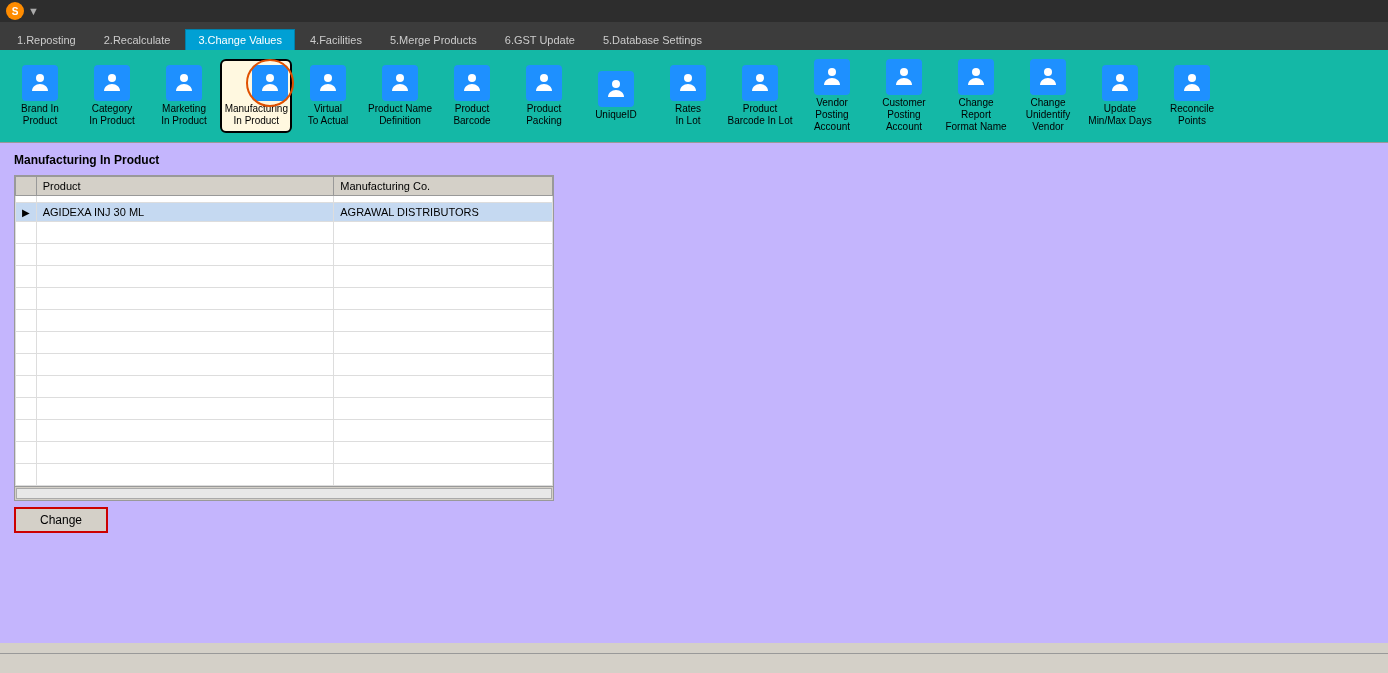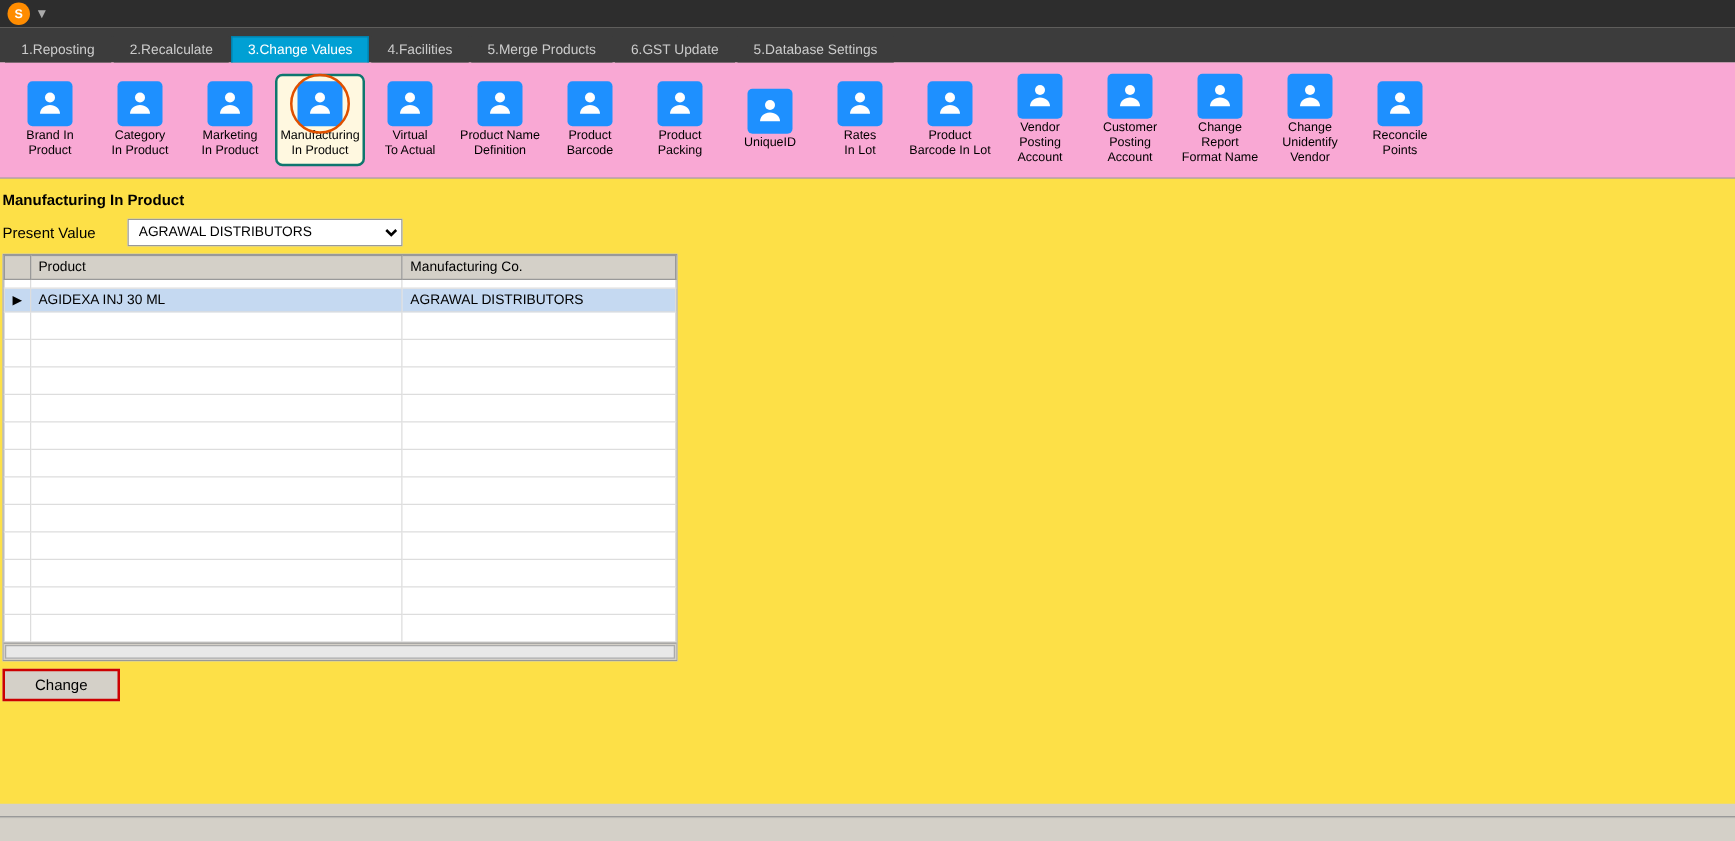--- a/index.html
+++ b/index.html
@@ -50,21 +50,21 @@
       background: #3c3c3c;
     }
     .menu-tab.active {
       background: #00a0d4;
       color: #fff;
       border-color: #0080aa;
     }
 
     
     .toolbar {
-      background: #f9a8d4;
+      background: #14b8a6;
       border-bottom: 1px solid #999;
       display: flex;
       flex-wrap: nowrap;
       align-items: center;
       padding: 4px 4px;
       min-height: 80px;
     }
     .toolbar-btn {
       display: flex;
       flex-direction: column;
@@ -75,23 +75,24 @@
       padding: 4px 2px;
       cursor: pointer;
       border: 1px solid transparent;
       background: transparent;
       text-align: center;
       font-size: 10px;
       color: #000;
       line-height: 1.2;
     }
     .toolbar-btn.active-btn {
-      border: 2px solid #0f766e;
+      border: 2px solid #000000;
       border-radius: 6px;
       background: #fff8e0;
+      align-items: flex-end;
     }
     .btn-icon {
       width: 36px;
       height: 36px;
       background: #1e90ff;
       border-radius: 4px;
       display: flex;
       align-items: center;
       justify-content: center;
       margin-bottom: 2px;
@@ -112,22 +113,22 @@
     .active-circle {
       position: absolute;
       top: -6px; left: -6px; right: -6px; bottom: -6px;
       border: 2px solid #e05000;
       border-radius: 50%;
       pointer-events: none;
     }
 
     
     .main-content {
-      background: #fde047;
-      padding: 10px 2px;
+      background: #c4b5fd;
+      padding: 10px 14px;
       min-height: 500px;
     }
 
     .panel-title {
       font-size: 12px;
       font-weight: bold;
       margin-bottom: 8px;
       color: #000;
     }
 
@@ -428,45 +429,46 @@
   <div class="toolbar-btn">
     <div class="btn-icon">
       <svg viewBox="0 0 24 24" fill="white">
           <circle cx="12" cy="7" r="4"></circle>
           <path d="M4 20c0-4 3.6-7 8-7s8 3 8 7"></path>
         </svg>
     </div>
     <span class="btn-label">Change<br>Unidentify Vendor</span>
   </div>
 
+  <div class="toolbar-btn">
+    <div class="btn-icon">
+      <svg viewBox="0 0 24 24" fill="white">
+          <circle cx="12" cy="7" r="4"></circle>
+          <path d="M4 20c0-4 3.6-7 8-7s8 3 8 7"></path>
+        </svg>
+    </div>
+    <span class="btn-label">Update<br>Min/Max Days</span>
+  </div>
 
   <div class="toolbar-btn">
     <div class="btn-icon">
       <svg viewBox="0 0 24 24" fill="white">
           <circle cx="12" cy="7" r="4"></circle>
           <path d="M4 20c0-4 3.6-7 8-7s8 3 8 7"></path>
         </svg>
     </div>
     <span class="btn-label">Reconcile<br>Points</span>
   </div>
 
 </div>
 
 <div class="main-content">
 
   <div class="panel-title">Manufacturing In Product</div>
 
-  <div class="form-row">
-    <span class="form-label">Present Value</span>
-    <select class="form-select">
-      <option>AGRAWAL DISTRIBUTORS</option>
-      <option>MEENU</option>
-      <option>OTHER</option>
-    </select>
-  </div>
 
 
   <div class="data-table-container">
     <table class="data-table">
       <thead>
         <tr class="table-header-row">
           <th style="width:18px; background:#d4d0c8;"></th>
           <th>
             <span>Product</span>
           </th>

